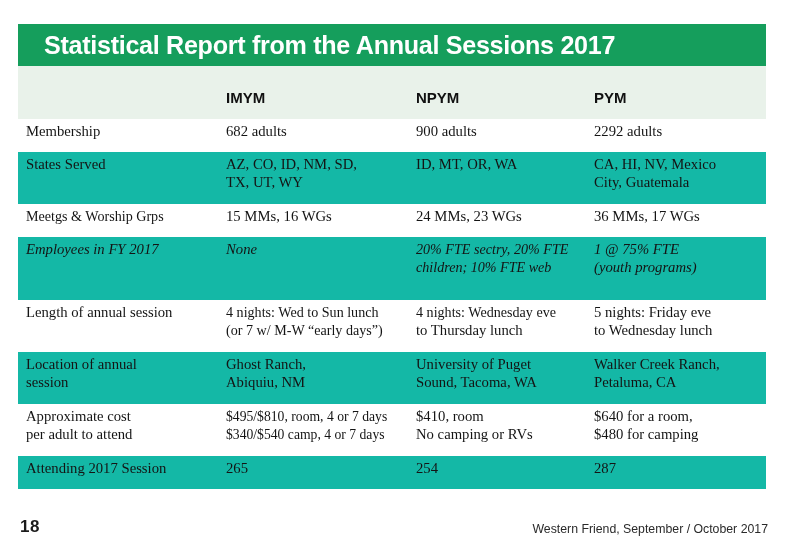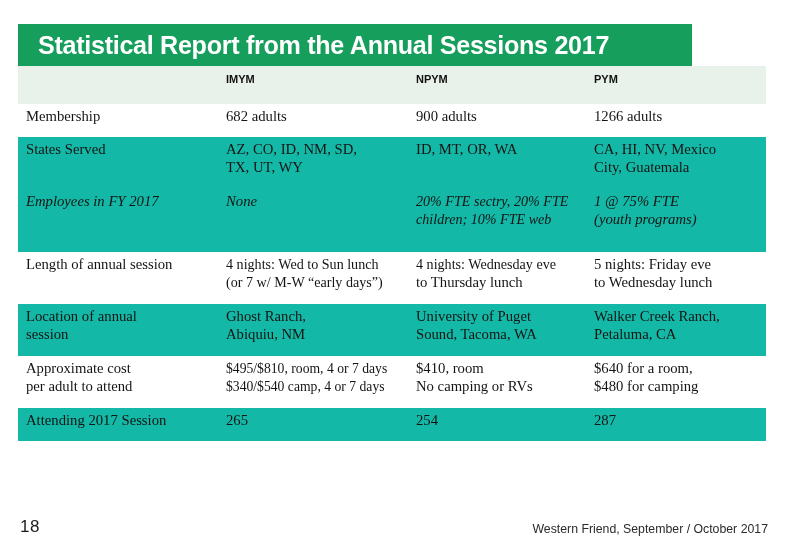--- a/index.html
+++ b/index.html
@@ -22,27 +22,27 @@
     width: 800px;
     height: 554px;
     background: #ffffff;
   }
 
   
   .banner {
     position: absolute;
     left: 18px;
     top: 24px;
-    width: 674px;
+    width: 748px;
     height: 42px;
     background: #159e5c;
     display: flex;
     align-items: center;
     box-sizing: border-box;
-    padding-left: 20px;
+    padding-left: 26px;
   }
   .banner-title {
     color: #ffffff;
     font-family: "Liberation Sans", sans-serif;
     font-weight: bold;
     font-size: 25.5px;
     letter-spacing: -0.3px;
     white-space: nowrap;
     transform: scaleX(0.985);
     transform-origin: left center;
@@ -69,23 +69,23 @@
   col.c-imym  { width: 190px; }
   col.c-npym  { width: 178px; }
   col.c-pym   { width: 180px; }
 
   
   tr.head { background: #e9f2ea; }
   tr.head td {
     height: 30px;
     font-family: "Liberation Sans", sans-serif;
     font-weight: bold;
-    font-size: 11px;
+    font-size: 15px;
     color: #111111;
-    padding-top: 7px;
+    padding-top: 23px;
     padding-left: 8px;
   }
   tr.head td.lbl { padding-left: 8px; }
 
   tr.band-on  { background: #14b8a6; }
   tr.band-off { background: #ffffff; }
 
   .tbl td.lbl,
   .tbl td.val {
     font-family: "Liberation Serif", serif;
@@ -118,21 +118,21 @@
   .r1 td { height: 25px; }
   .r2 td { height: 44px; }
   .rTall td { height: 55px; font-style: italic; }
 
   
   .pagenum {
     position: absolute;
     left: 20px;
     top: 517px;
     font-family: "Liberation Sans", sans-serif;
-    font-weight: normal;
+    font-weight: bold;
     font-size: 17px;
     color: #1b1b1b;
     letter-spacing: 0.5px;
   }
   .credit {
     position: absolute;
     right: 32px;
     top: 522px;
     font-family: "Liberation Sans", sans-serif;
     font-size: 12.3px;
@@ -167,39 +167,51 @@
 
       <tr class="band-off r1">
         <td class="lbl">Membership</td>
         <td class="val">
             <span class="ln">682 adults</span>
           </td>
         <td class="val">
             <span class="ln">900 adults</span>
           </td>
         <td class="val">
-            <span class="ln">1266 adults</span>
+            <span class="ln">2292 adults</span>
           </td>
       </tr>
 
       <tr class="band-on r2">
         <td class="lbl">States Served</td>
         <td class="val">
           <span class="ln">AZ, CO, ID, NM, SD,</span>
           <span class="ln">TX, UT, WY</span>
         </td>
         <td class="val">
           <span class="ln">ID, MT, OR, WA</span>
         </td>
         <td class="val">
           <span class="ln">CA, HI, NV, Mexico</span>
           <span class="ln">City, Guatemala</span>
         </td>
       </tr>
 
+      <tr class="band-off r1">
+        <td class="lbl"><span class="squeeze-s">Meetgs &amp; Worship Grps</span></td>
+        <td class="val">
+            <span class="ln">15 MMs, 16 WGs</span>
+          </td>
+        <td class="val">
+            <span class="ln">24 MMs, 23 WGs</span>
+          </td>
+        <td class="val">
+            <span class="ln">36 MMs, 17 WGs</span>
+          </td>
+      </tr>
 
       <tr class="band-on rTall">
         <td class="lbl">Employees in FY 2017</td>
         <td class="val">
             <span class="ln">None</span>
           </td>
         <td class="val">
           <span class="ln squeeze-s">20% FTE sectry, 20% FTE</span>
           <span class="ln squeeze-s">children; 10% FTE web</span>
         </td>

